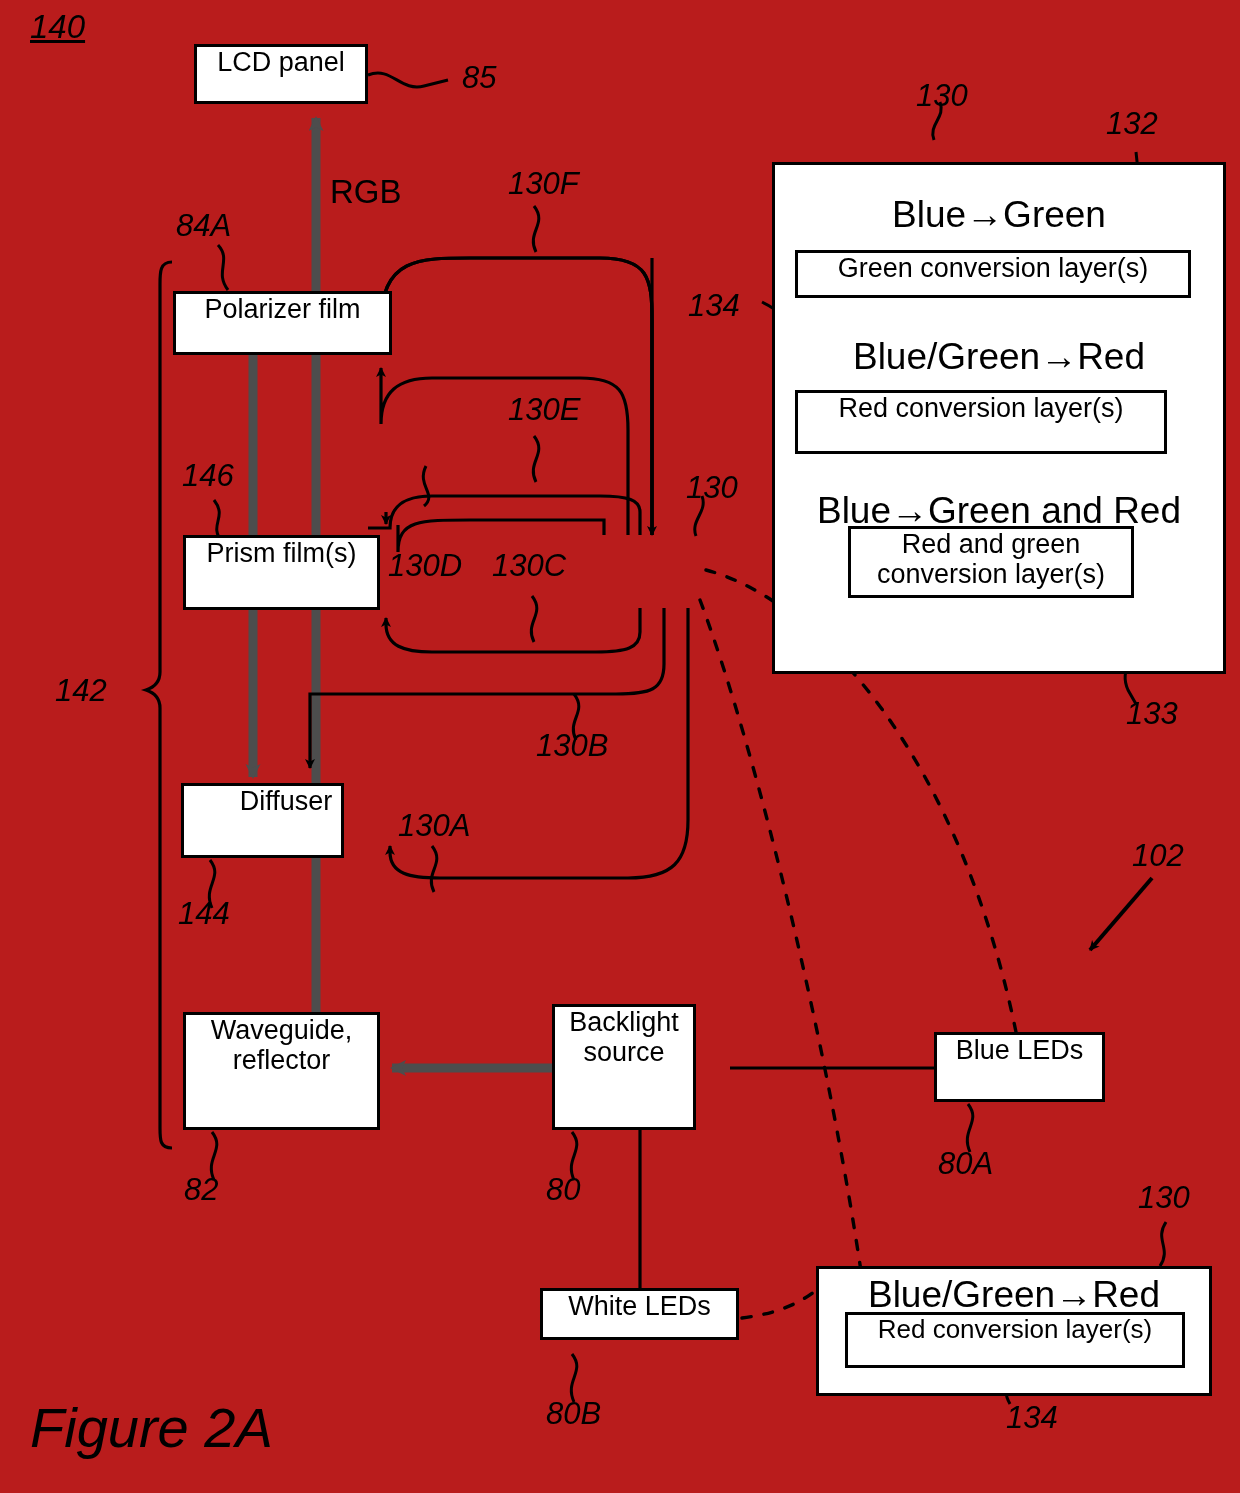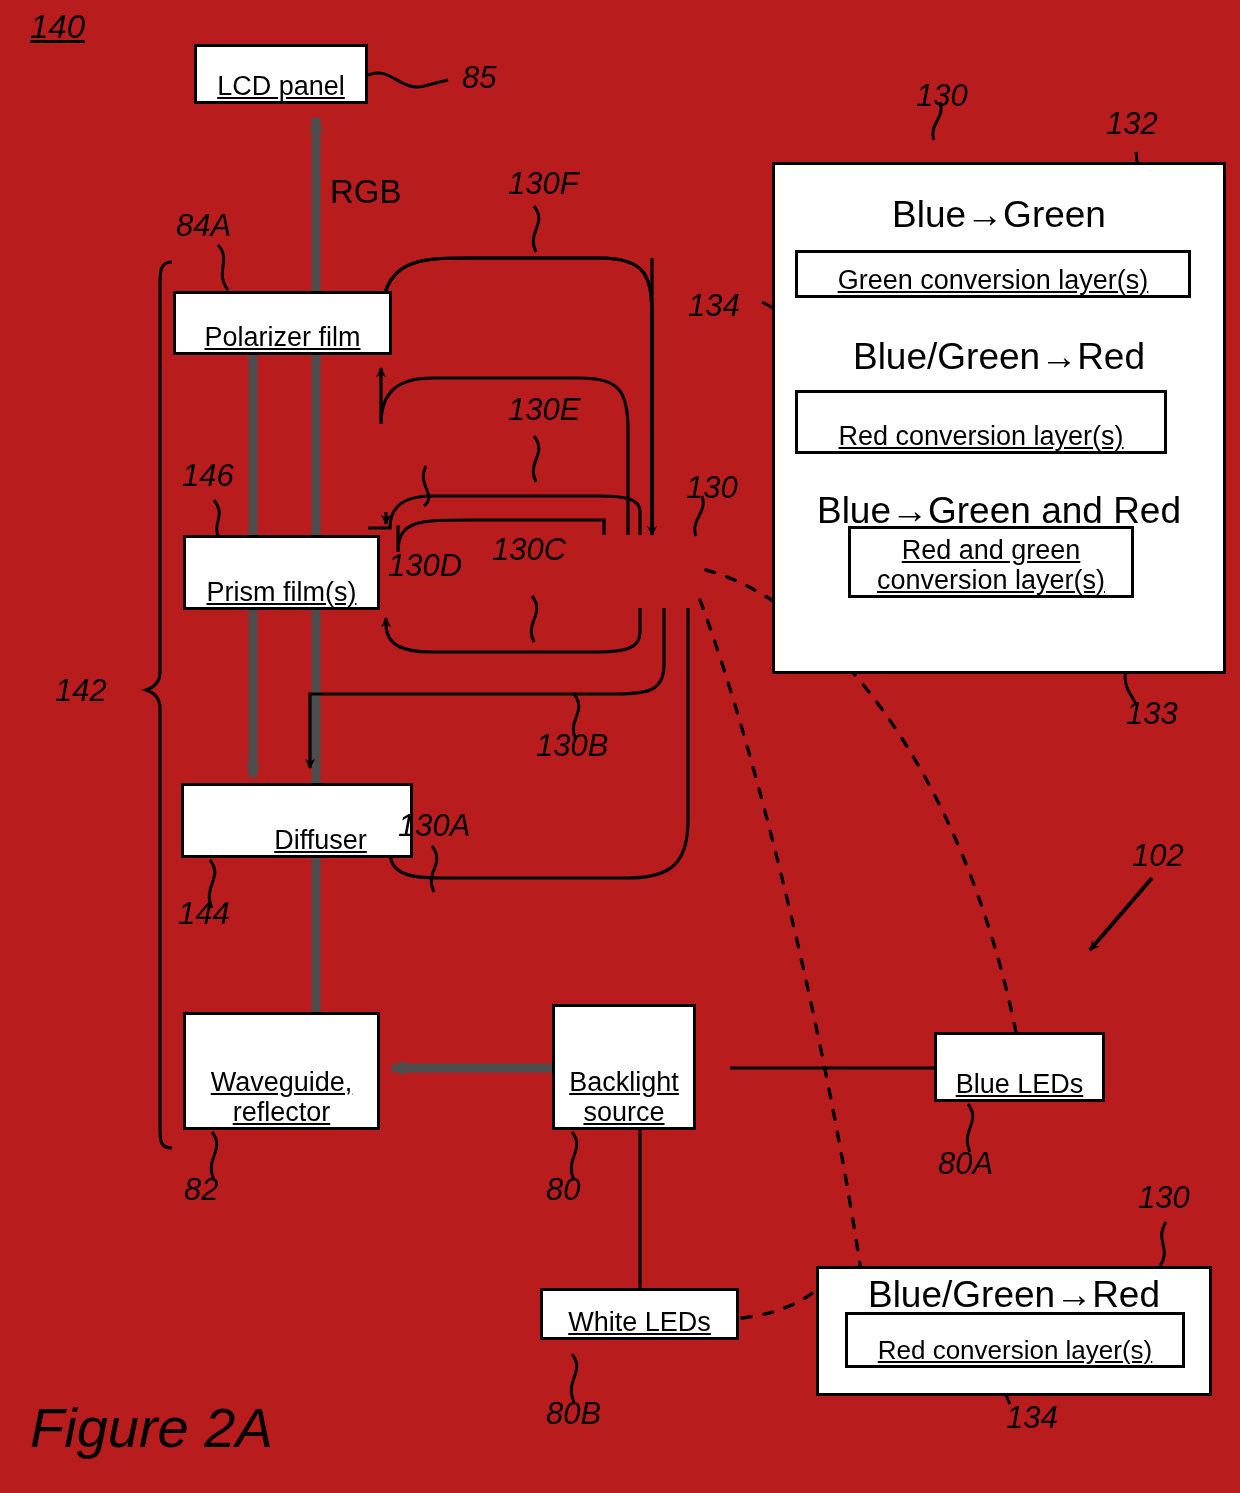--- a/index.html
+++ b/index.html
@@ -10,27 +10,26 @@
     font-family:"Liberation Sans", sans-serif;
     color:#000000;
     overflow:hidden;
   }
   svg#wires{position:absolute;left:0;top:0;width:1240px;height:1493px;}
   .box{
     position:absolute;
     box-sizing:border-box;
     border:3px solid #000;
     background:#fff;
-    display:flex;align-items:flex-end;justify-content:center;
+    display:flex;align-items:flex-start;justify-content:center;
     text-align:center;
     font-size:27px;
     line-height:1.12;
     font-family:"Liberation Sans", sans-serif;
     z-index:5;
-    text-decoration:underline;
   }
   .box.thin{border-width:3px;}
   .panel{
     position:absolute;
     box-sizing:border-box;
     border:3px solid #000;
     background:#fff;
     z-index:4;
   }
   .reflabel{
@@ -205,21 +204,21 @@
   </div>
 
   <div class="box" style="left:173px;top:291px;width:219px;height:64px;">
     <span>Polarizer film</span>
   </div>
 
   <div class="box" style="left:183px;top:535px;width:197px;height:75px;">
     <span>Prism film(s)</span>
   </div>
 
-  <div class="box" style="left:181px;top:783px;width:232px;height:75px;padding-left:47px;">
+  <div class="box" style="left:181px;top:783px;width:163px;height:75px;padding-left:47px;">
     <span>Diffuser</span>
   </div>
 
   <div class="box" style="left:183px;top:1012px;width:197px;height:118px;white-space:pre-line;">
     <span>Waveguide,
 reflector</span>
   </div>
 
 
   <div class="box" style="left:552px;top:1004px;width:144px;height:126px;white-space:pre-line;">
@@ -267,21 +266,21 @@
   <div class="plaintext" style="left:330px;top:173px;font-size:33px;">RGB</div>
 
   <div id="blu-num">142</div>
 
   <div class="reflabel" style="left:462px;top:60px;">85</div>
   <div class="reflabel" style="left:176px;top:208px;">84A</div>
   <div class="reflabel" style="left:508px;top:166px;">130F</div>
   <div class="reflabel" style="left:508px;top:392px;">130E</div>
   <div class="reflabel" style="left:182px;top:458px;">146</div>
   <div class="reflabel" style="left:388px;top:548px;">130D</div>
-  <div class="reflabel" style="left:492px;top:532px;">130C</div>
+  <div class="reflabel" style="left:492px;top:548px;">130C</div>
   <div class="reflabel" style="left:686px;top:470px;">130</div>
   <div class="reflabel" style="left:536px;top:728px;">130B</div>
   <div class="reflabel" style="left:398px;top:808px;">130A</div>
   <div class="reflabel" style="left:178px;top:896px;">144</div>
   <div class="reflabel" style="left:184px;top:1172px;">82</div>
   <div class="reflabel" style="left:546px;top:1172px;">80</div>
   <div class="reflabel" style="left:938px;top:1146px;">80A</div>
   <div class="reflabel" style="left:546px;top:1396px;">80B</div>
   <div class="reflabel" style="left:1132px;top:838px;">102</div>
   <div class="reflabel" style="left:916px;top:78px;">130</div>

